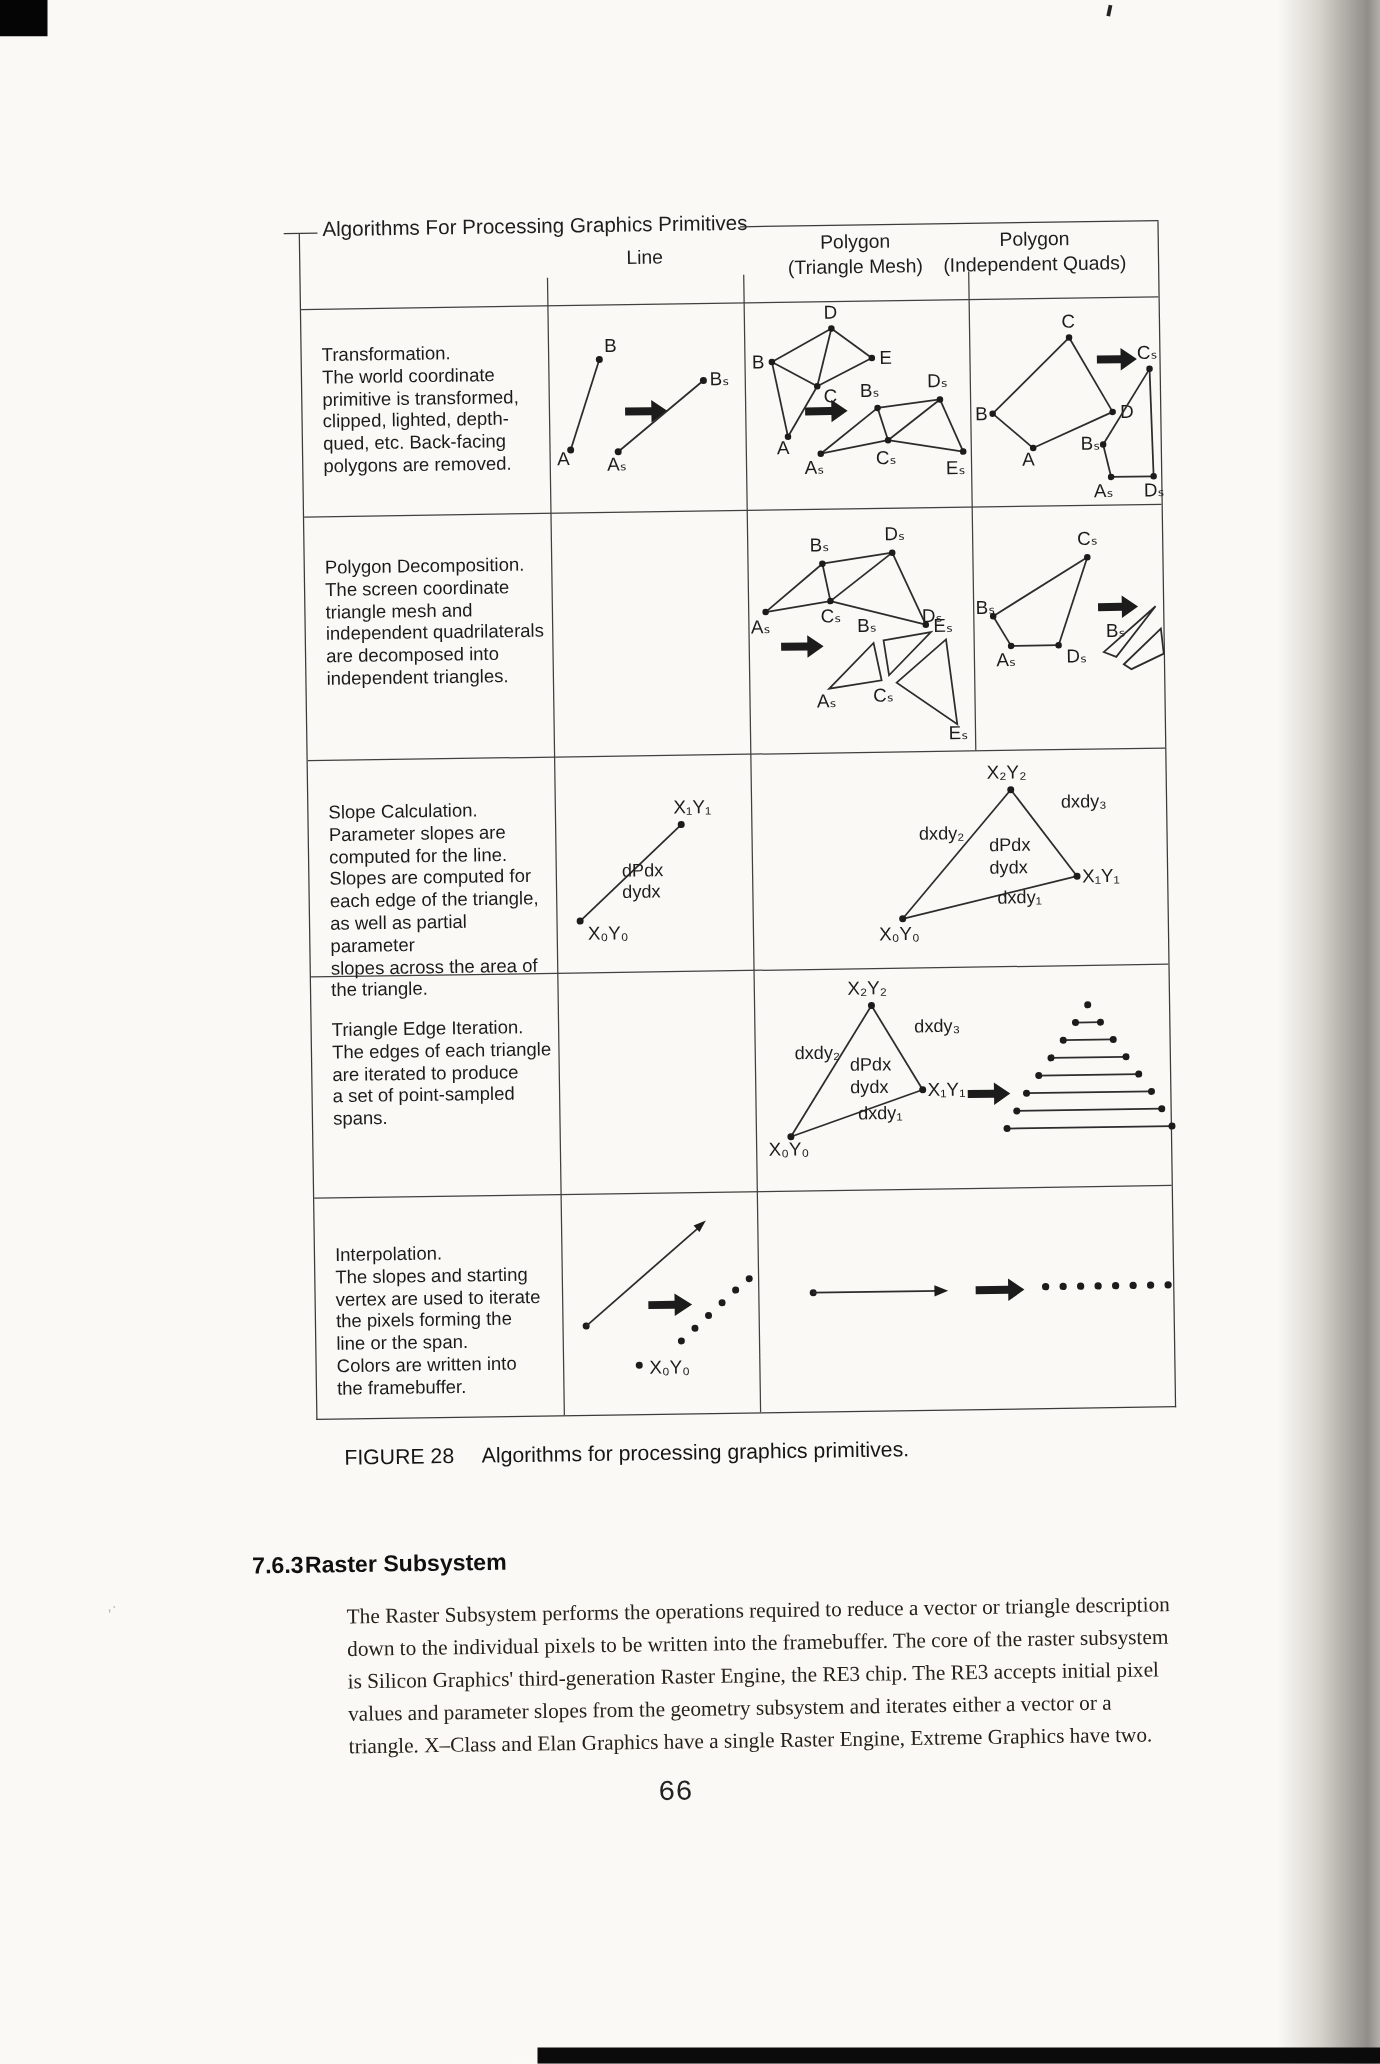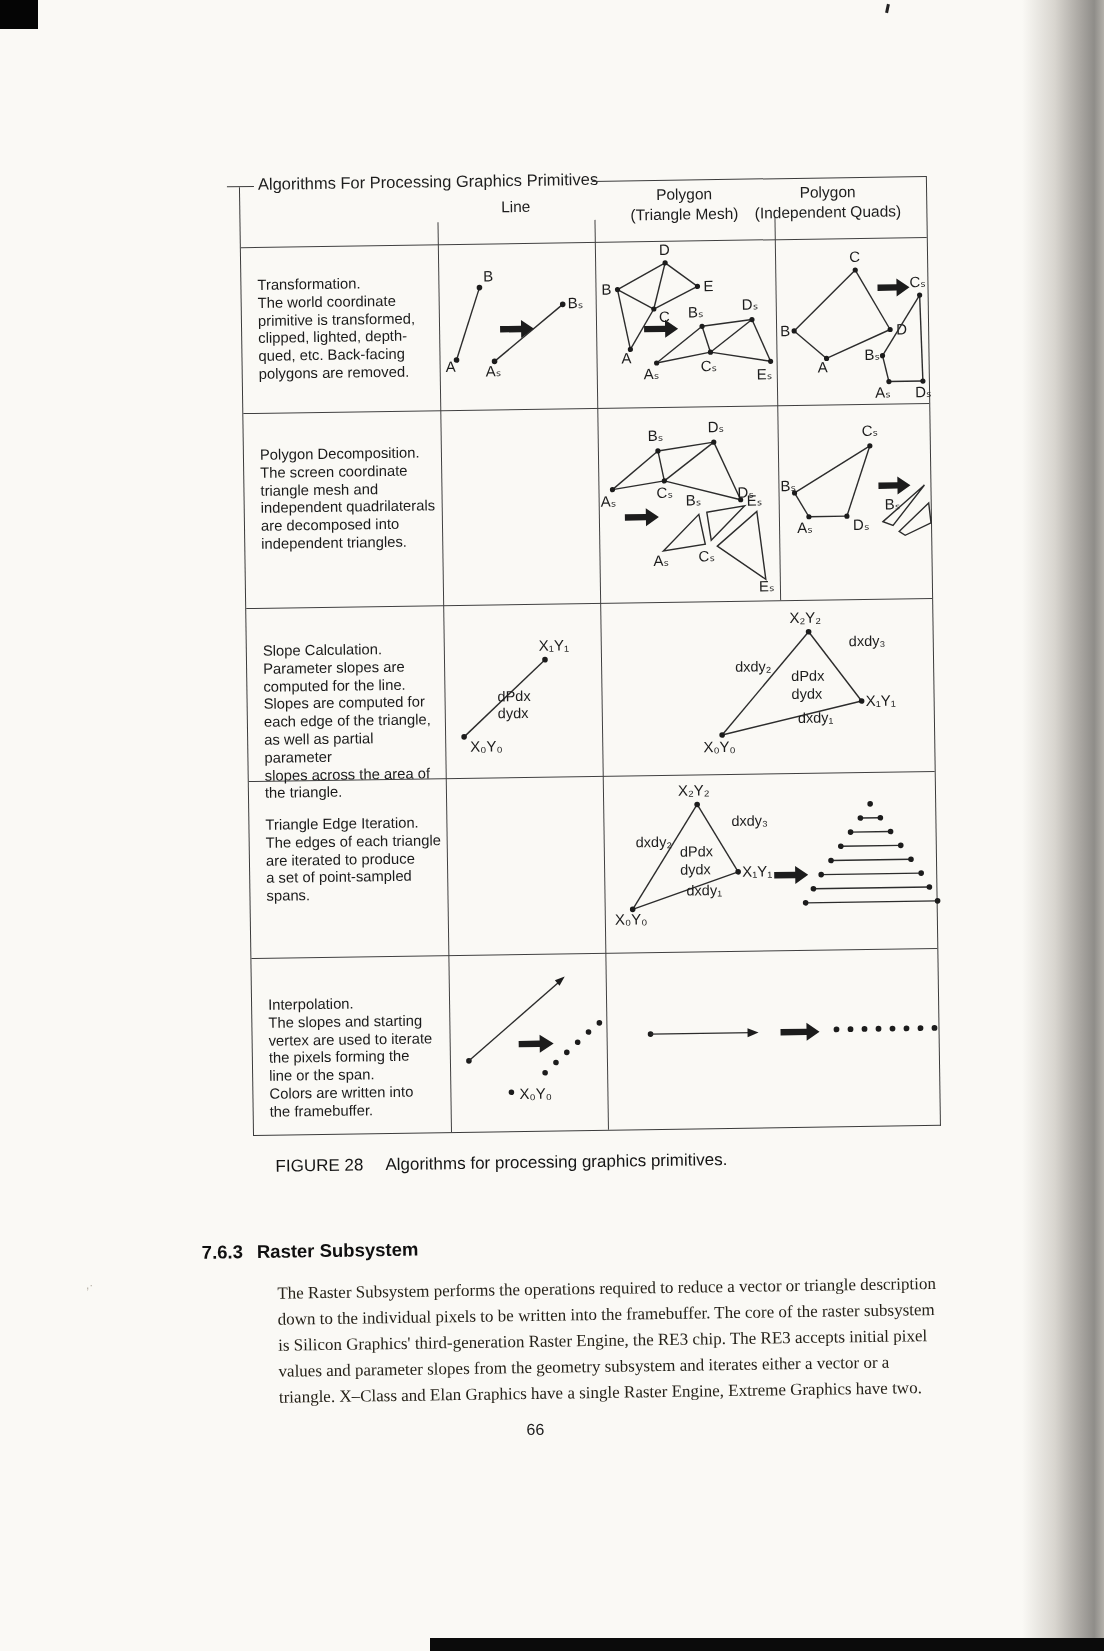--- a/index.html
+++ b/index.html
@@ -26,26 +26,26 @@
   .dg{position:absolute;overflow:visible;}
   .dl{font-family:"Liberation Sans","DejaVu Sans",sans-serif;font-size:15px;fill:#1c1c1c;}
   .dp{font-family:"Liberation Sans","DejaVu Sans",sans-serif;font-size:14.5px;fill:#1c1c1c;}
   .e{stroke:#2c2c2c;stroke-width:1.4;fill:none;}
   .dot{fill:#1c1c1c;}
   .barrow{fill:#1c1c1c;stroke:none;}
 
   .caption{position:absolute;left:268px;top:1152px;font-size:17px;color:#151515;}
   .caption .cap-label{margin-right:22px;}
   .sec-head{position:absolute;left:193px;top:1236px;font-size:18.5px;font-weight:bold;color:#101010;}
-  .sec-head .sec-num{margin-right:14px;}
+  .sec-head .sec-num{margin-right:1px;}
   .bodytext{position:absolute;left:268px;top:1276px;width:810px;
             font-family:"Liberation Serif","DejaVu Serif",serif;font-size:17px;line-height:26px;
             color:#262219;white-space:pre-line;}
-  .pagenum{position:absolute;left:515px;top:1420px;font-family:Liberation Sans, sans-serif;
-           font-size:16px;color:#222;}
+  .pagenum{position:absolute;left:515px;top:1420px;font-family:Liberation Mono, monospace;
+           font-size:23px;color:#222;}
 </style>
 </head>
 <body>
 
 <div class="page">
   <div class="scan-corner"></div>
   <div class="scan-edge"></div>
   <div class="scan-bottom"></div>
   <div class="scan-tick"></div>
   <div class="scan-smudge">,·</div>

